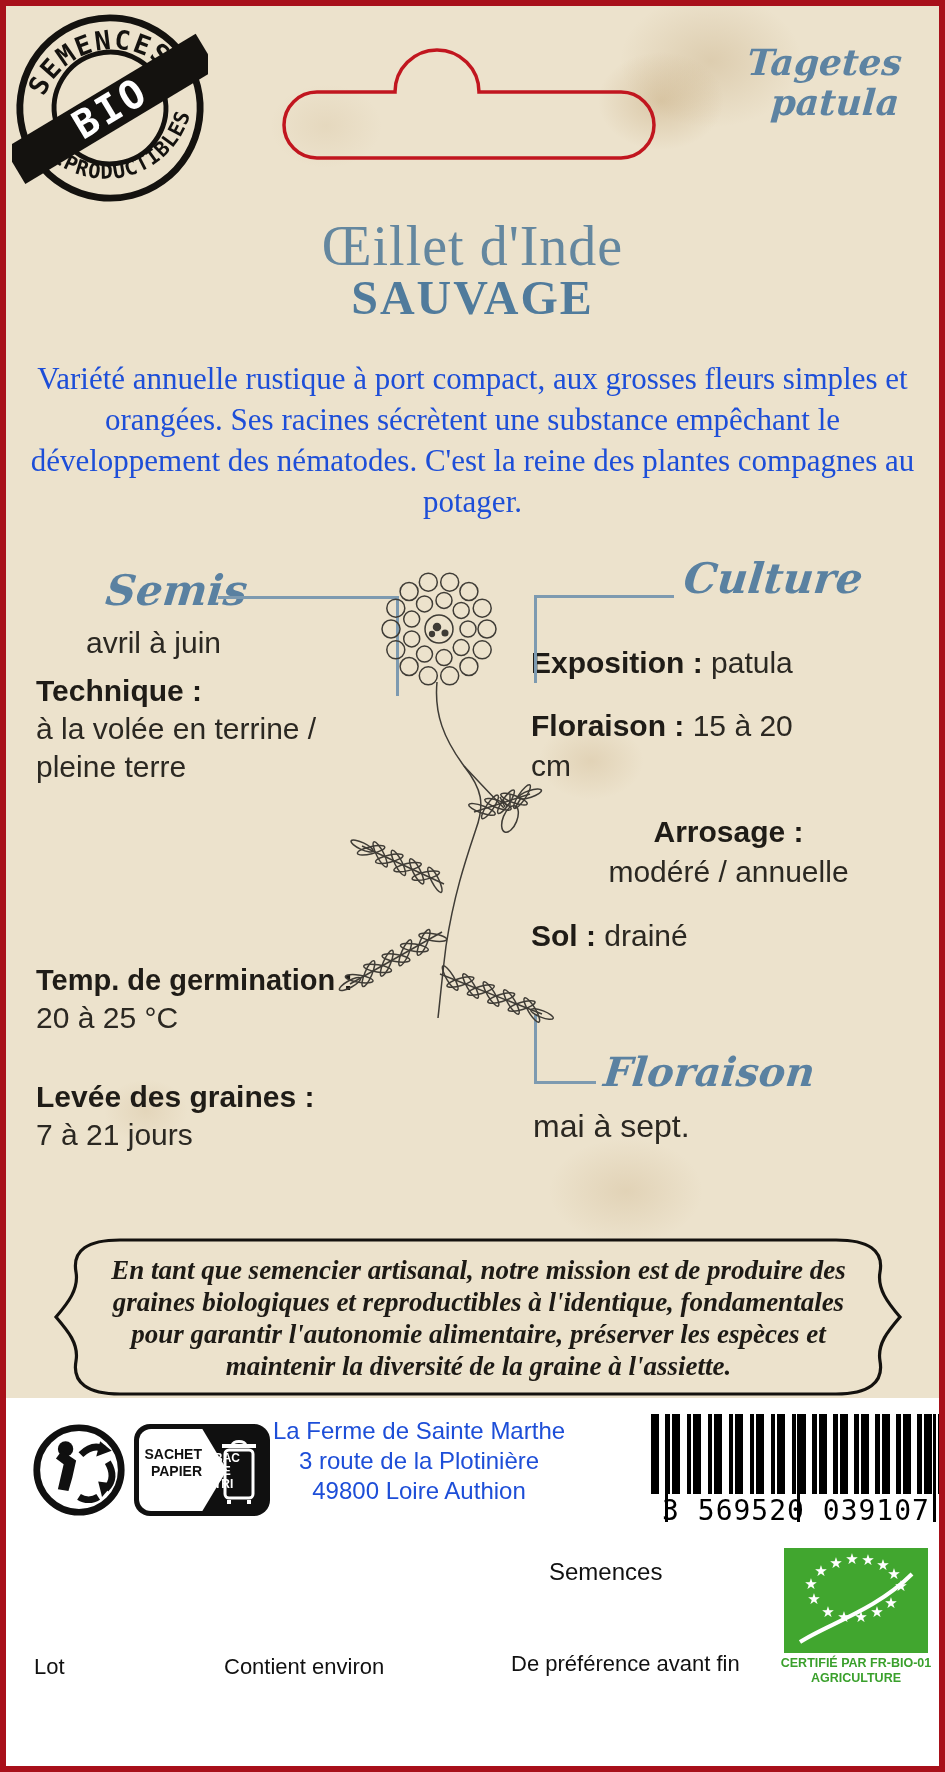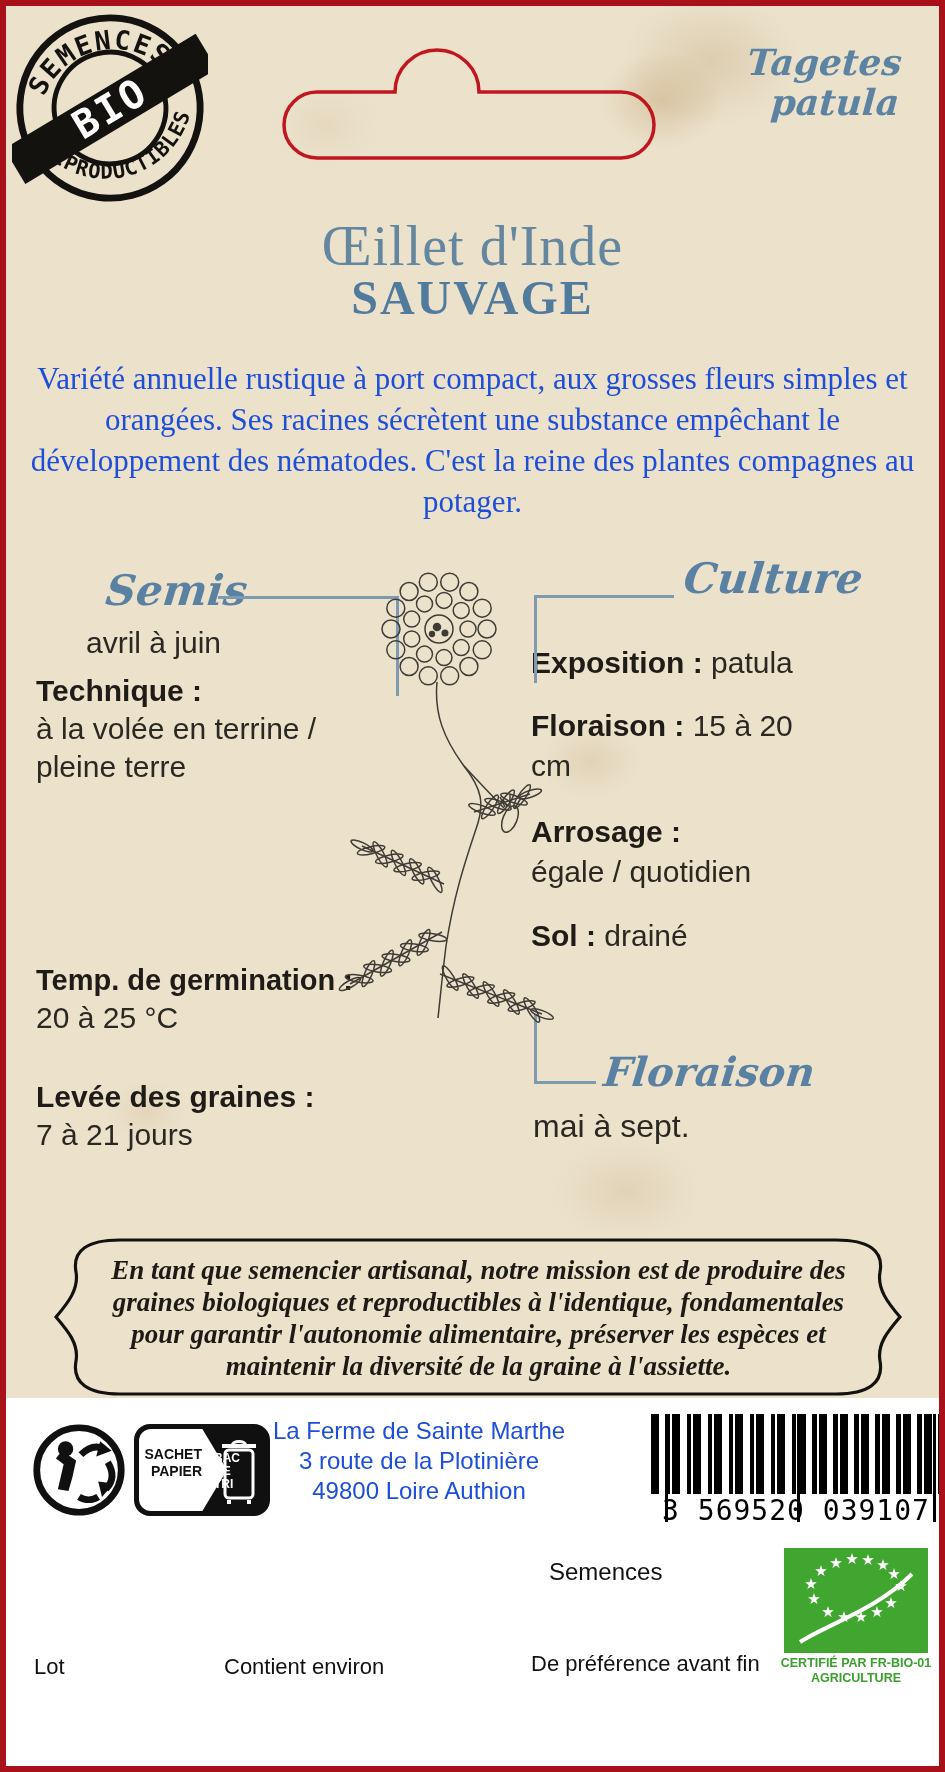--- a/index.html
+++ b/index.html
@@ -120,23 +120,23 @@
 
   <div class="abs script" style="left:678px;top:548px;">Culture</div>
   <div class="abs col-right" style="top:637px;">
     <span class="lbl">Exposition :</span>
     <span>patula</span>
   </div>
   <div class="abs col-right" style="top:700px;width:310px;">
     <span class="lbl">Floraison :</span>
     <span>15 à 20 cm</span>
   </div>
-  <div class="abs col-right" style="top:806px;">
+  <div class="abs col-right" style="top:806px;text-align:center;">
     <div class="lbl">Arrosage :</div>
-    <div>égale / quotidien</div>
+    <div>modéré / annuelle</div>
   </div>
   <div class="abs col-right" style="top:910px;">
     <span class="lbl">Sol :</span>
     <span>drainé</span>
   </div>
 
   <div class="abs script" style="left:598px;top:1042px;font-size:40px;">Floraison</div>
   <div class="abs flor-val">mai à sept.</div>
 
   <div class="blue-line" style="left:212px;top:590px;width:181px;height:3px;"></div>
@@ -303,14 +303,14 @@
         <text x="107" y="60">★</text>
       </g>
   </svg>
   <div class="abs eu-cert">
     <div>CERTIFIÉ PAR FR-BIO-01</div>
     <div>AGRICULTURE</div>
   </div>
 
   <div class="abs field" style="left:28px;top:1648px;">Lot</div>
   <div class="abs field" style="left:218px;top:1648px;">Contient environ</div>
-  <div class="abs field" style="left:505px;top:1645px;margin-left:20px;">De préférence avant fin</div>
+  <div class="abs field" style="left:505px;top:1645px;">De préférence avant fin</div>
 </div>
 
 </body></html>

